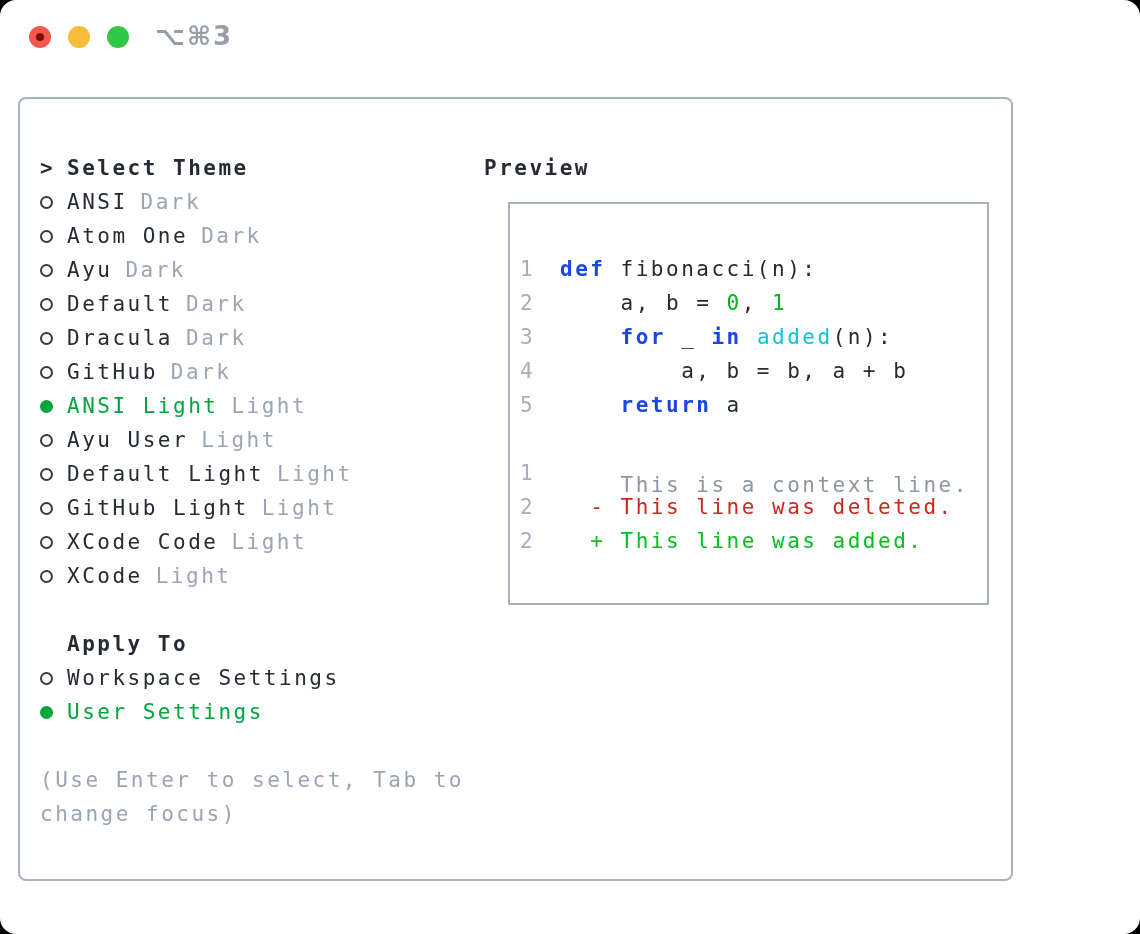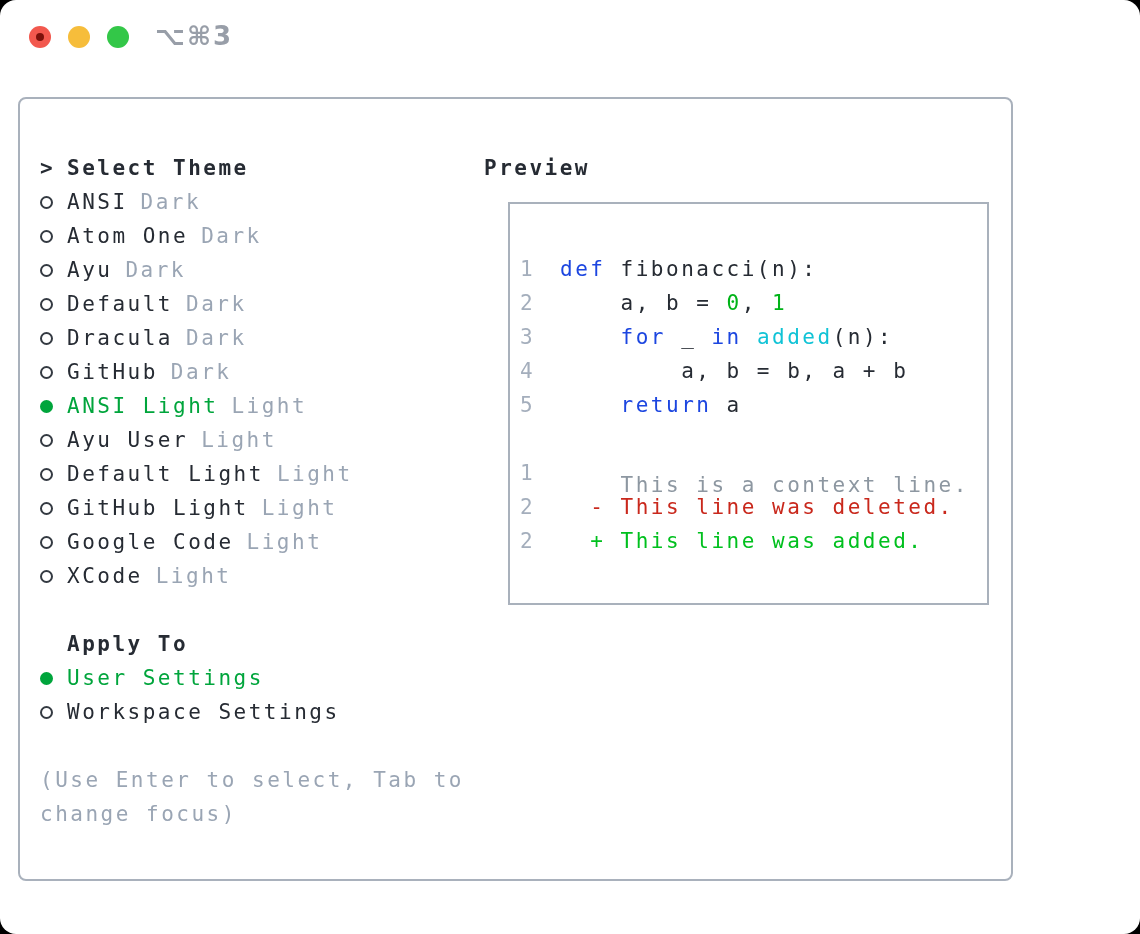--- a/index.html
+++ b/index.html
@@ -44,21 +44,21 @@
   
   .preview-title{position:absolute;left:464px;top:52px;height:34px;display:flex;align-items:center;
        font-size:21px;letter-spacing:2.5px;font-weight:bold;color:var(--text);}
   .preview-box{position:absolute;left:488px;top:103px;width:481px;height:403px;
        border:2px solid var(--border);box-sizing:border-box;
        padding:48px 8px 0 10px;overflow:hidden;}
   .code-line{height:34px;display:flex;align-items:center;white-space:pre;
        font-size:21px;letter-spacing:2.5px;}
   .ln{width:40px;flex:none;color:var(--lineno);}
   .tok-fg{color:var(--text);}
-  .tok-kw{color:var(--keyword);}
+  .tok-kw{color:var(--keyword);font-weight:bold;}
   .tok-builtin{color:var(--builtin);}
   .tok-lit{color:var(--literal);}
   .tok-ctx{color:var(--context);margin-top:24px;}
   .tok-del{color:var(--deleted);}
   .tok-add{color:var(--added);}
 </style>
 </head>
 <body>
 
 <div class="window">
@@ -82,26 +82,26 @@
         <div class="row"><span class="mark"><span class="dot"></span></span><span>ANSI</span><span class="variant">Dark</span></div>
         <div class="row"><span class="mark"><span class="dot"></span></span><span>Atom One</span><span class="variant">Dark</span></div>
         <div class="row"><span class="mark"><span class="dot"></span></span><span>Ayu</span><span class="variant">Dark</span></div>
         <div class="row"><span class="mark"><span class="dot"></span></span><span>Default</span><span class="variant">Dark</span></div>
         <div class="row"><span class="mark"><span class="dot"></span></span><span>Dracula</span><span class="variant">Dark</span></div>
         <div class="row"><span class="mark"><span class="dot"></span></span><span>GitHub</span><span class="variant">Dark</span></div>
         <div class="row"><span class="mark"><span class="dot sel"></span></span><span class="lbl-sel">ANSI Light</span><span class="variant">Light</span></div>
         <div class="row"><span class="mark"><span class="dot"></span></span><span>Ayu User</span><span class="variant">Light</span></div>
         <div class="row"><span class="mark"><span class="dot"></span></span><span>Default Light</span><span class="variant">Light</span></div>
         <div class="row"><span class="mark"><span class="dot"></span></span><span>GitHub Light</span><span class="variant">Light</span></div>
-        <div class="row"><span class="mark"><span class="dot"></span></span><span>Google Code</span><span class="variant">Light</span></div>
+        <div class="row"><span class="mark"><span class="dot"></span></span><span>XCode Code</span><span class="variant">Light</span></div>
         <div class="row"><span class="mark"><span class="dot"></span></span><span>XCode</span><span class="variant">Light</span></div>
         <div class="row"></div>
         <div class="row"><span class="mark"></span><span class="hdr">Apply To</span></div>
+        <div class="row"><span class="mark"><span class="dot"></span></span><span>Workspace Settings</span></div>
         <div class="row"><span class="mark"><span class="dot sel"></span></span><span class="lbl-sel">User Settings</span></div>
-        <div class="row"><span class="mark"><span class="dot"></span></span><span>Workspace Settings</span></div>
         <div class="row"></div>
         <div class="row"><span class="help">(Use Enter to select, Tab to</span></div>
         <div class="row"><span class="help">change focus)</span></div>
       </div>
 
     <div class="preview-title">Preview</div>
 
     <div class="preview-box">
 
     <div class="code-line"><span class="ln">1</span><span class="tok-kw">def</span><span class="tok-fg"> fibonacci(n):</span></div>

